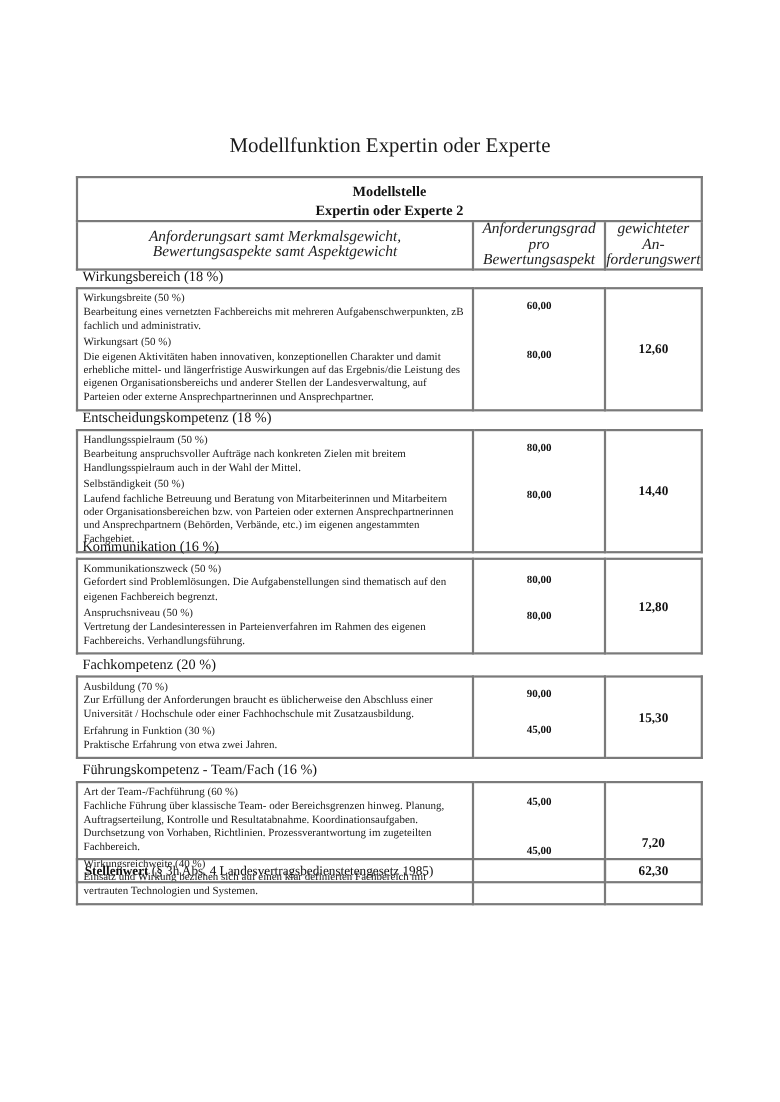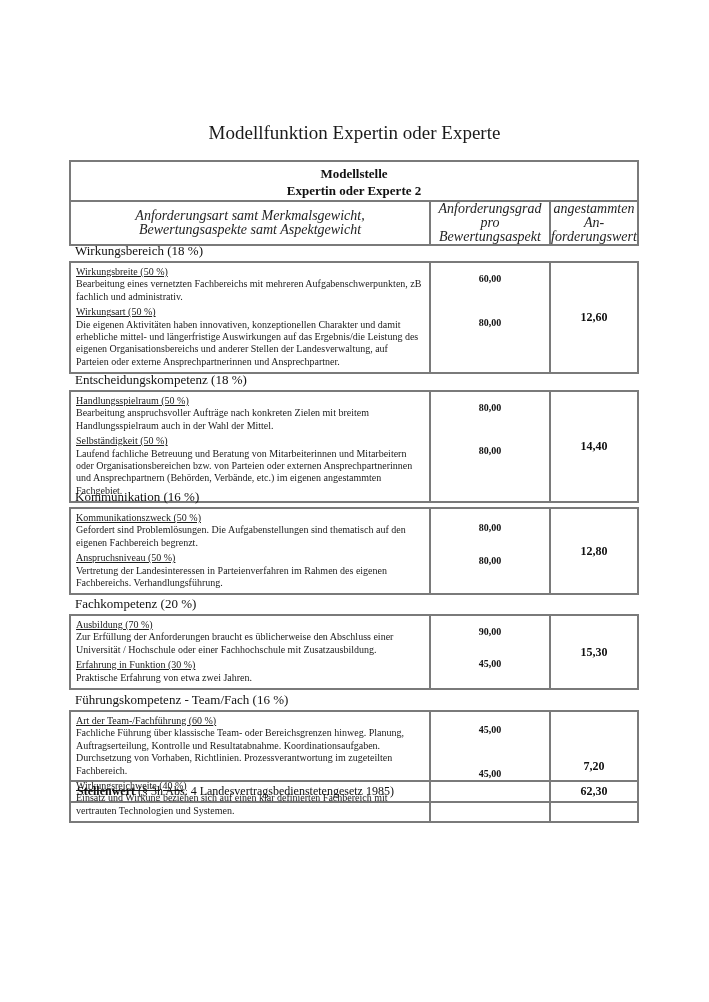--- a/index.html
+++ b/index.html
@@ -31,21 +31,21 @@
     font-weight: normal; font-size: 13px; color: #111;
     margin-left: 6px; height: 20px; line-height: 20px;
   }
   .sec-table {
     width: 568px; border-collapse: collapse; table-layout: fixed;
   }
   .sec-table td { border: 2px solid #7a7a7a; vertical-align: top; padding: 16px; }
   .desc-cell { padding: 3px 6px 4px 5px !important; font-size: 10px; line-height: 12.4px; color: #1a1a1a; }
   .aspect { margin-bottom: 3px; }
   .aspect:last-child { margin-bottom: 0; }
-  .aspect-name { text-decoration: underline; }
+  .aspect-name { }
   .grade-cell { position: relative; }
   .grade {
     position: absolute; left: 0; right: 0; text-align: center;
     font-weight: bold; font-size: 10px;
   }
   .weighted-cell {
     text-align: center; vertical-align: middle !important;
     font-weight: bold; font-size: 12px;
   }
   .total-table {
@@ -78,21 +78,21 @@
   <tr>
     <td class="hdr-col">
       <div>Anforderungsart samt Merkmalsgewicht,</div>
       <div>Bewertungsaspekte samt Aspektgewicht</div>
     </td>
     <td class="hdr-col">
       <div>Anforderungsgrad pro</div>
       <div>Bewertungsaspekt</div>
     </td>
     <td class="hdr-col">
-      <div>angestammten An-</div>
+      <div>gewichteter An-</div>
       <div>forderungswert</div>
     </td>
   </tr>
 </tbody>
   </table>
 
 <div class="section" style="top:241px">
   <div class="sec-title">Wirkungsbereich (18 %)</div>
   <table class="sec-table">
     <colgroup>

